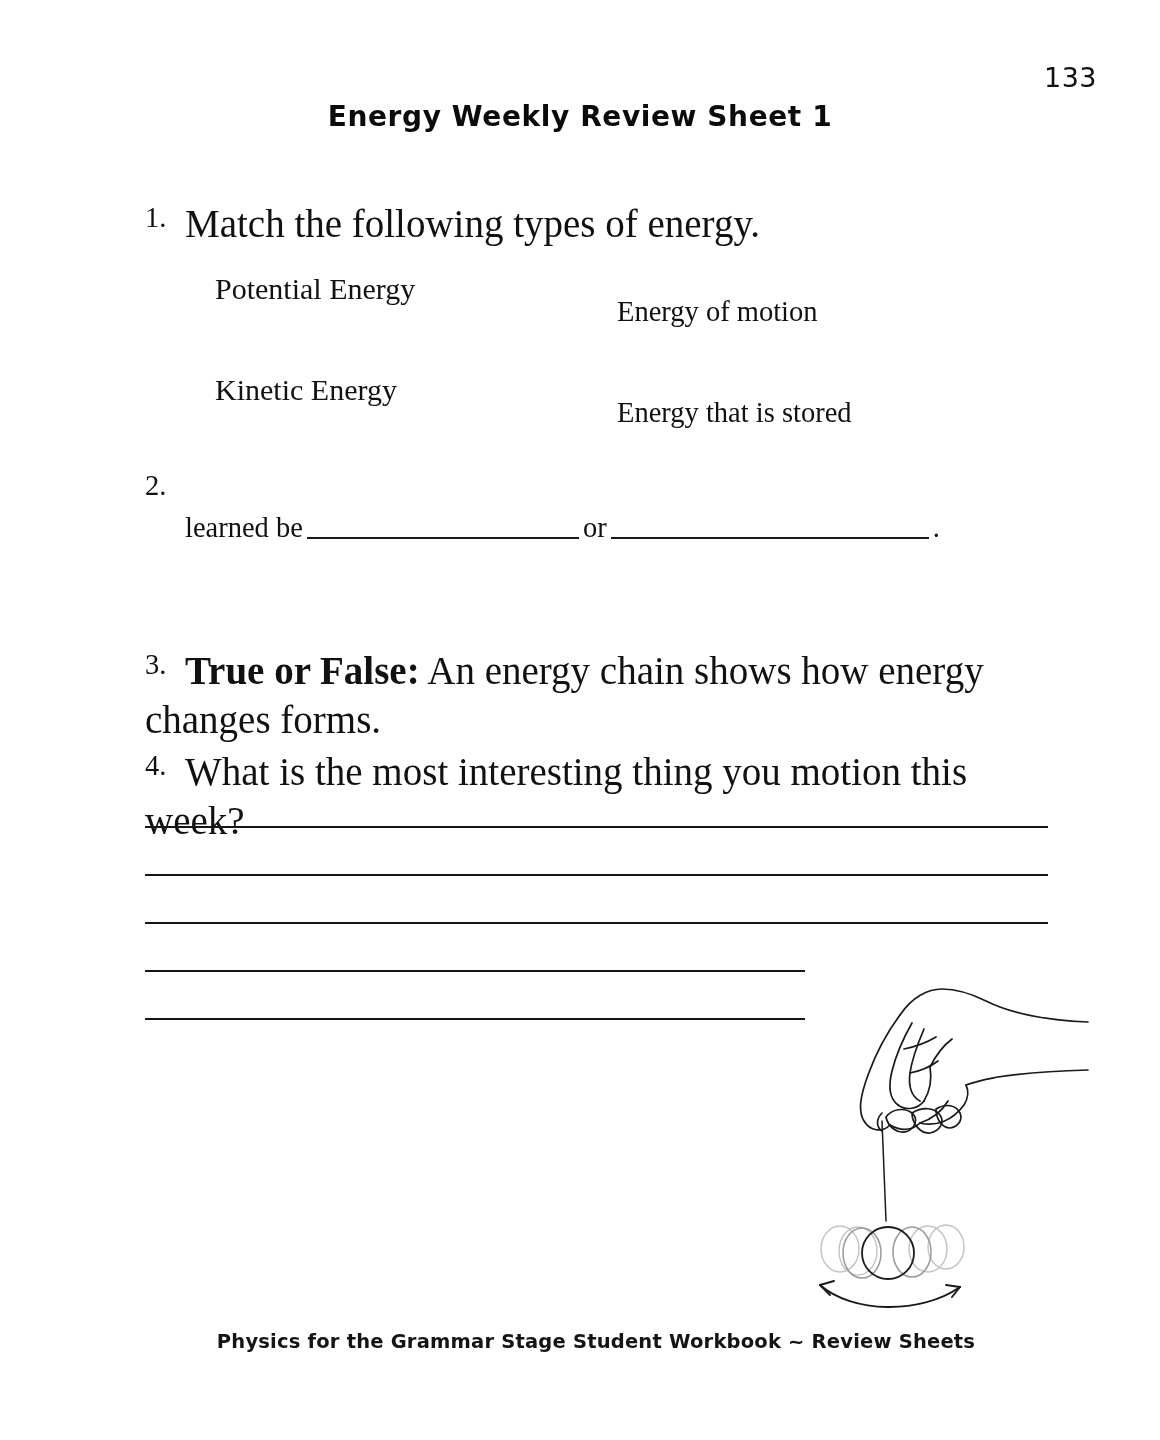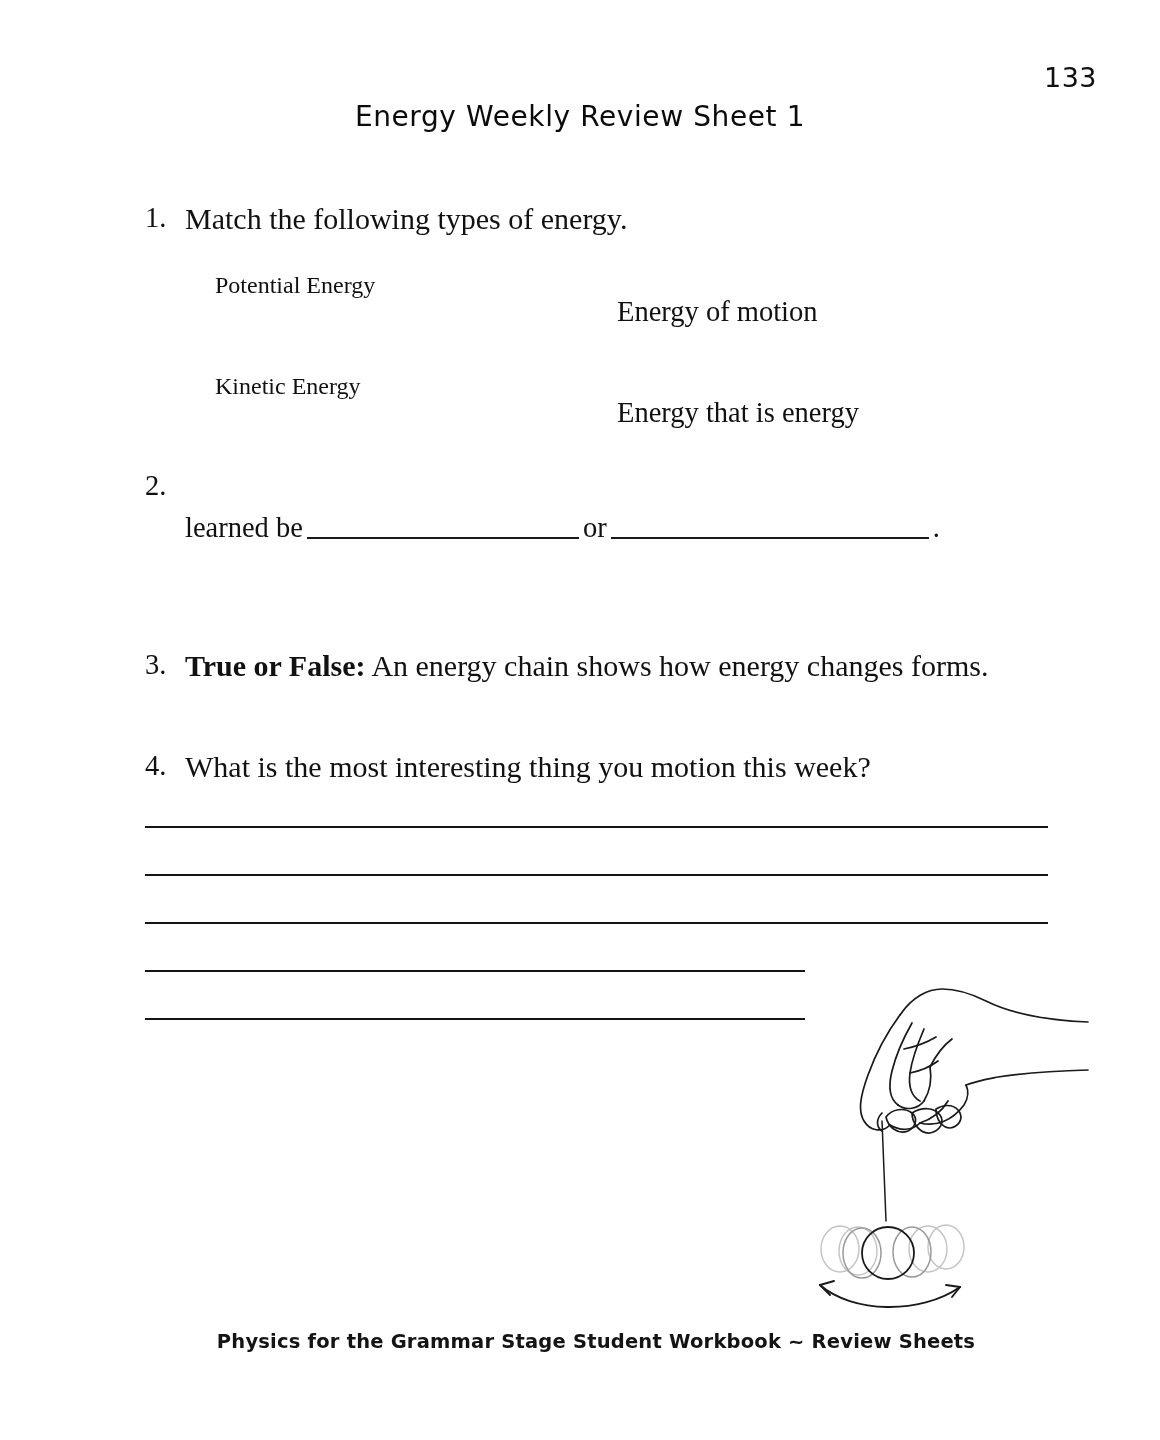--- a/index.html
+++ b/index.html
@@ -36,21 +36,21 @@
   }
 
   
   .sheet-title {
     position: absolute;
     top: 100px;
     left: 0;
     width: 1160px;
     text-align: center;
     font-family: "DejaVu Sans", sans-serif;
-    font-weight: 400;
+    font-weight: 700;
     font-size: 28px;
     letter-spacing: 0.6px;
     color: #0b0b0b;
   }
 
   
   .questions {
     position: absolute;
     left: 145px;
     top: 200px;
@@ -66,21 +66,21 @@
   .q-num {
     position: absolute;
     left: 0;
     top: 0;
     width: 38px;
     text-align: left;
     font-size: 28.5px;
   }
   .q-body {
     margin-left: 40px;
-    font-size: 30px;
+    font-size: 39px;
   }
   .q-body .bold {
     font-weight: 700;
   }
 
   
   .q1 { top: 0; }
 
   .match-grid {
     position: absolute;
@@ -89,21 +89,21 @@
     width: 920px;
   }
   .match-row {
     position: relative;
     height: 101px;
   }
   .match-left {
     position: absolute;
     left: 70px;
     top: 0;
-    font-size: 24px;
+    font-size: 30px;
   }
   .match-right {
     position: absolute;
     left: 472px;
     top: 0;
     font-size: 28.5px;
     margin-top: 24px;
   }
 
   
@@ -204,21 +204,21 @@
       <span class="q-num">1.</span>
       <span class="q-body">Match the following types of energy.</span>
 
       <div class="match-grid">
         <div class="match-row">
           <span class="match-left">Potential Energy</span>
           <span class="match-right">Energy of motion</span>
         </div>
         <div class="match-row">
           <span class="match-left">Kinetic Energy</span>
-          <span class="match-right">Energy that is energy</span>
+          <span class="match-right">Energy that is stored</span>
         </div>
       </div>
     </div>
 
     <div class="q-row q2">
       <span class="q-num">2.</span>
 
       <div class="q2-line2"><span>learned be</span><span class="blank blank-b"></span><span>or</span><span class="blank blank-c"></span><span>.</span></div>
     </div>
 

